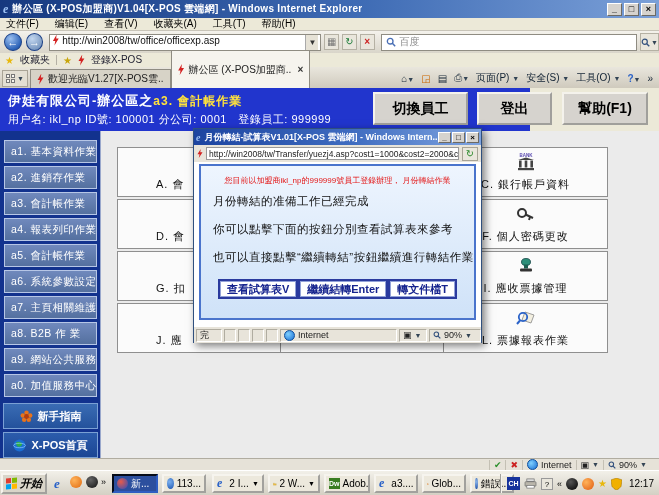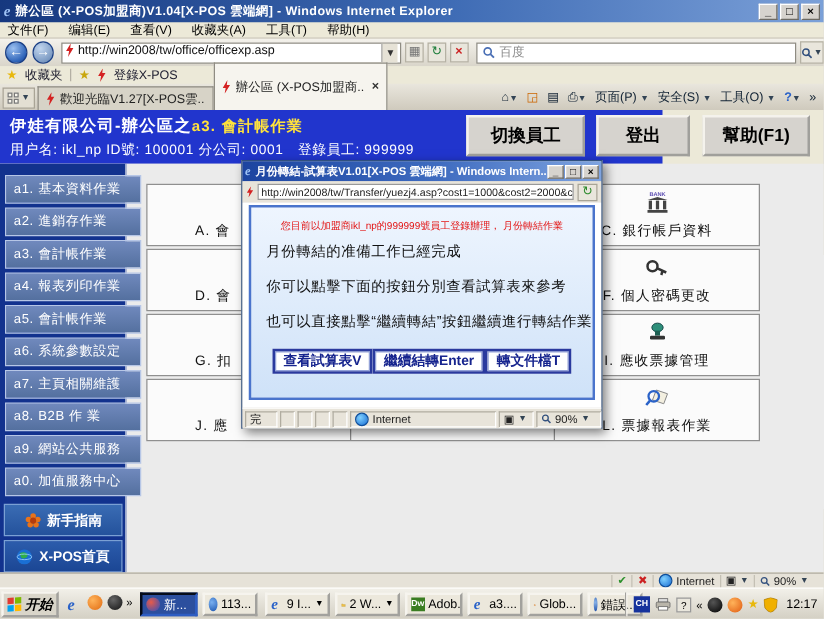--- a/index.html
+++ b/index.html
@@ -59,21 +59,21 @@
   .hdr-line1 { position:absolute; left:8px; top:4px; font-size:13px; font-weight:bold; color:#fff; letter-spacing:1px; }
   .hdr-line1 .sect { color:#ffe23c; font-size:12px; }
   .hdr-line2 { position:absolute; left:8px; top:24px; font-size:11px; color:#fff; letter-spacing:.5px; }
   .hdr-btn { position:absolute; top:4px; height:33px; background:#d6d3ce;
     border:2px outset #f4f2ec; color:#000; font-size:14px; font-weight:bold; text-align:center;
     font-family:"Liberation Sans","DejaVu Sans",sans-serif; padding:0 8px; line-height:29px; }
 
   
   .content { position:absolute; left:0; top:131px; width:659px; height:327px; background:#ebebeb; }
   .sidebar { position:absolute; left:0; top:0; width:101px; height:327px; background:#12328e; border-right:1px solid #9aa8cc; }
-  .side-item { position:absolute; left:4px; width:109px; height:23px; background:linear-gradient(#7089bd,#54709f);
+  .side-item { position:absolute; left:4px; width:93px; height:23px; background:linear-gradient(#7089bd,#54709f);
     border:1px solid #b6c6e6; color:#fff; font-size:10.5px; line-height:21px; padding-left:6px;
     letter-spacing:.5px; white-space:nowrap; overflow:hidden; }
   .side-special { position:absolute; left:3px; width:95px; height:26px; background:linear-gradient(#3a6cb4,#24529c);
     border:1px solid #7aa0d4; color:#fff; font-size:11px; font-weight:bold; display:flex; align-items:center; justify-content:center; gap:5px; }
 
   .grid-row { position:absolute; height:50px; width:491px; left:117px; background:#fbfbfb; border:1px solid #8f8f8f; display:flex; }
   .grid-cell { width:163.6px; height:100%; border-right:1px solid #8f8f8f; position:relative; }
   .grid-cell:last-child { border-right:none; }
   .cell-icon { position:absolute; left:0; right:0; top:3px; height:22px; display:flex; align-items:center; justify-content:center; }
   .cell-label { position:absolute; left:0; right:0; top:29px; text-align:center; font-size:11px; color:#111; letter-spacing:1px; }
@@ -426,21 +426,21 @@
     <div class="task-btn active" style="left:112px;width:46px">
       <span class="dot" style="width:11px;height:11px;background:radial-gradient(circle at 35% 35%,#e65a4a,#2a4fc0)"></span>
       <span>新...</span>
     </div>
     <div class="task-btn" style="left:162px;width:44px">
       <span class="dot" style="width:11px;height:11px;background:radial-gradient(circle at 35% 35%,#7ab0f0,#1d56b0)"></span>
       <span>113...</span>
     </div>
     <div class="task-btn" style="left:212px;width:52px">
       <span class="ie-e" style="color:#2a62c8;font-size:12px">e</span>
-      <span>9 I...</span>
+      <span>2 I...</span>
       <span class="task-caret">▼</span>
     </div>
     <div class="task-btn" style="left:268px;width:52px">
       <svg width="12" height="10" viewBox="0 0 14 11">
           <path d="M1 3 L1 10 L13 10 L13 4 L7 4 L5.5 2 L1 2 Z" fill="#f0c24a" stroke="#9a7b18" stroke-width=".7"></path>
         </svg>
       <span>2 W...</span>
       <span class="task-caret">▼</span>
     </div>
     <div class="task-btn" style="left:324px;width:46px">

